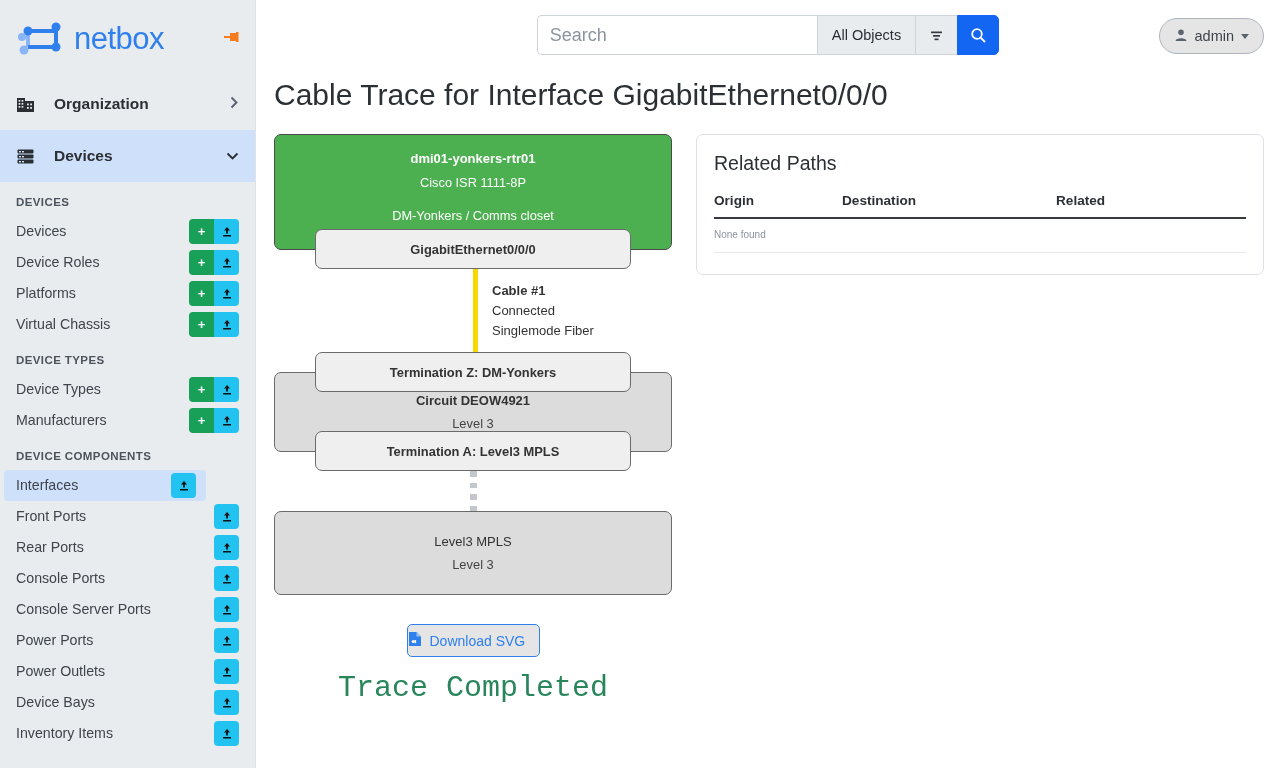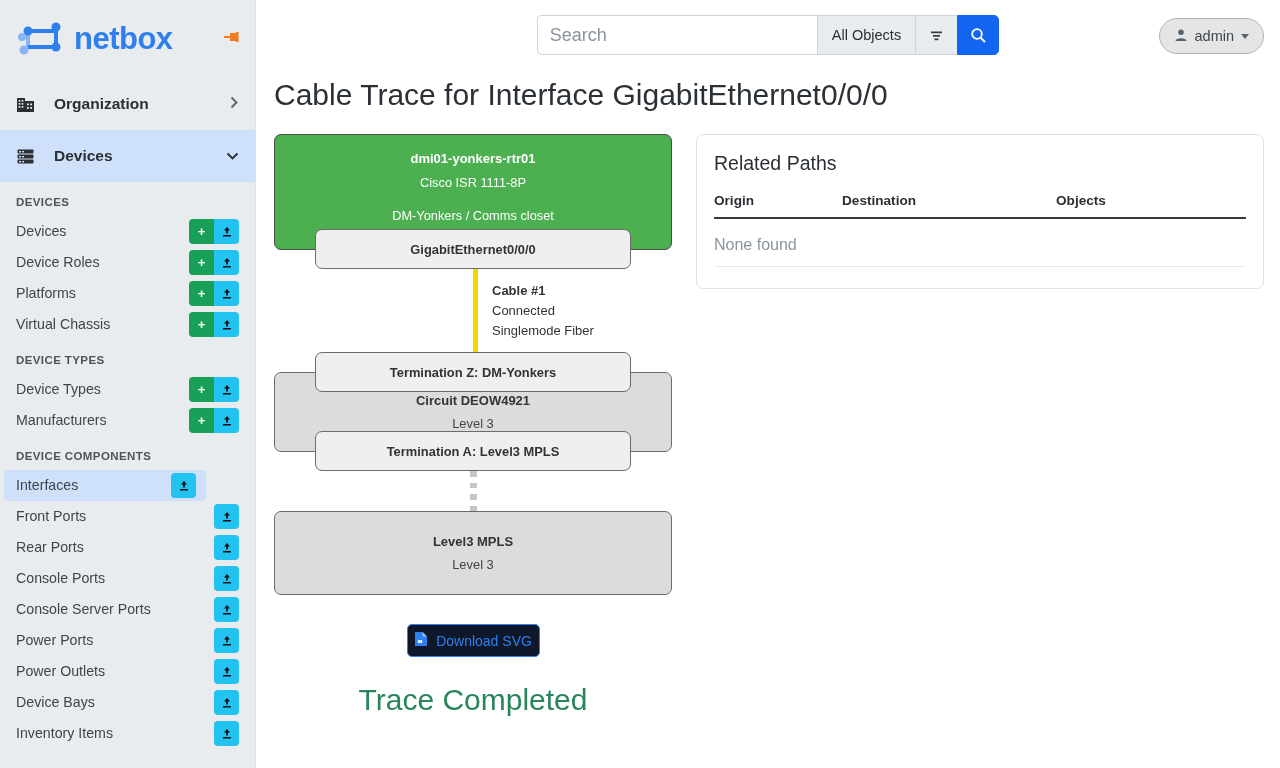--- a/index.html
+++ b/index.html
@@ -20,21 +20,21 @@
     border-right: 1px solid #dee2e6;
     overflow: hidden;
     position: relative;
   }
   .brand-row {
     height: 78px;
     display: flex; align-items: center;
     padding: 0 14px 0 16px;
   }
   .brand-logo { display: flex; align-items: center; gap: 6px; }
-  .brand-word { font-size: 31px; font-weight: 700; color: #2f80ed; letter-spacing: -0.5px; }
+  .brand-word { font-size: 31px; font-weight: 400; color: #2f80ed; letter-spacing: -0.5px; }
   .pin-icon { margin-left: auto; }
 
   .nav-group {
     display: flex; align-items: center;
     height: 52px; padding: 0 16px;
     cursor: pointer;
   }
   .nav-group.active { background: #cfe0fb; }
   .nav-group .g-icon { width: 26px; display:flex; align-items:center; }
   .nav-group .g-label { font-size: 15.5px; font-weight: 700; color: #2b2f33; margin-left: 12px; }
@@ -159,50 +159,50 @@
     display: flex; flex-direction: column; align-items: center; justify-content: center; gap: 6px;
   }
   .dots-conn i { display:block; width: 7px; height: 7px; background: #c3c7cc; }
 
   .node-provider {
     width: 398px; min-height: 84px;
     background: #dcdcdc; border: 1px solid #6b6b6b; border-radius: 7px;
     display: flex; flex-direction: column; align-items: center; justify-content: center;
     padding: 16px 10px;
   }
-  .node-provider .np-title { font-size: 13px; font-weight: 700; color: #333; margin-bottom: 8px; }
+  .node-provider .np-title { font-size: 13px; font-weight: 400; color: #333; margin-bottom: 8px; }
   .node-provider .np-sub { font-size: 12.9px; color: #444; }
 
   .dl-btn {
-    display: flex; align-items: center; justify-content: center; gap: 8px;
+    display: flex; align-items: center; gap: 8px;
     width: 133px; height: 33px; margin: 29px auto 0 auto;
     border: 1px solid #2f80ed; border-radius: 5px;
-    background: #0f172a; color: #2f80ed; font-size: 14px;
+    background: #e5e5e5; color: #2f80ed; font-size: 14px;
   }
   .trace-done {
     text-align: center; font-size: 30px; color: #28865a;
-    font-weight: 400; margin-top: 26px;
+    font-weight: 400; margin-top: 14px; font-family: Liberation Mono, monospace;
   }
 
   
   .paths-col { margin-left: 24px; flex: 1; }
   .card {
     border: 1px solid #dee2e6; border-radius: 7px;
     background: #fff; padding: 17px 17px 21px 17px;
     width: 568px;
   }
   .card-title { font-size: 19.5px; font-weight: 400; color: #2b3035; margin-bottom: 18px; }
   table.paths { width: 100%; border-collapse: collapse; }
   table.paths th {
     text-align: left; font-size: 13.6px; font-weight: 700; color: #2b3035;
     padding: 0 0 9px 0; border-bottom: 2px solid #343a40;
   }
   table.paths td {
-    font-size: 16px; color: #8b949e;
-    padding: 17px 0 12px 0; border-bottom: 1px solid #e6e8eb;
+    font-size: 10px; color: #8b949e;
+    padding: 10px 0 12px 0; border-bottom: 1px solid #e6e8eb;
   }
 </style>
 </head>
 <body>
 
 <div class="app">
 
   <aside class="sidebar">
 
     <div class="brand-row">
@@ -548,21 +548,21 @@
       </div>
 
       <div class="paths-col">
         <div class="card">
           <div class="card-title">Related Paths</div>
           <table class="paths">
             <thead>
               <tr>
                 <th style="width:128px">Origin</th>
                 <th style="width:214px">Destination</th>
-                <th>Objects</th>
+                <th>Related</th>
               </tr>
             </thead>
             <tbody>
               <tr>
                 <td colspan="3">None found</td>
               </tr>
             </tbody>
           </table>
         </div>
       </div>

